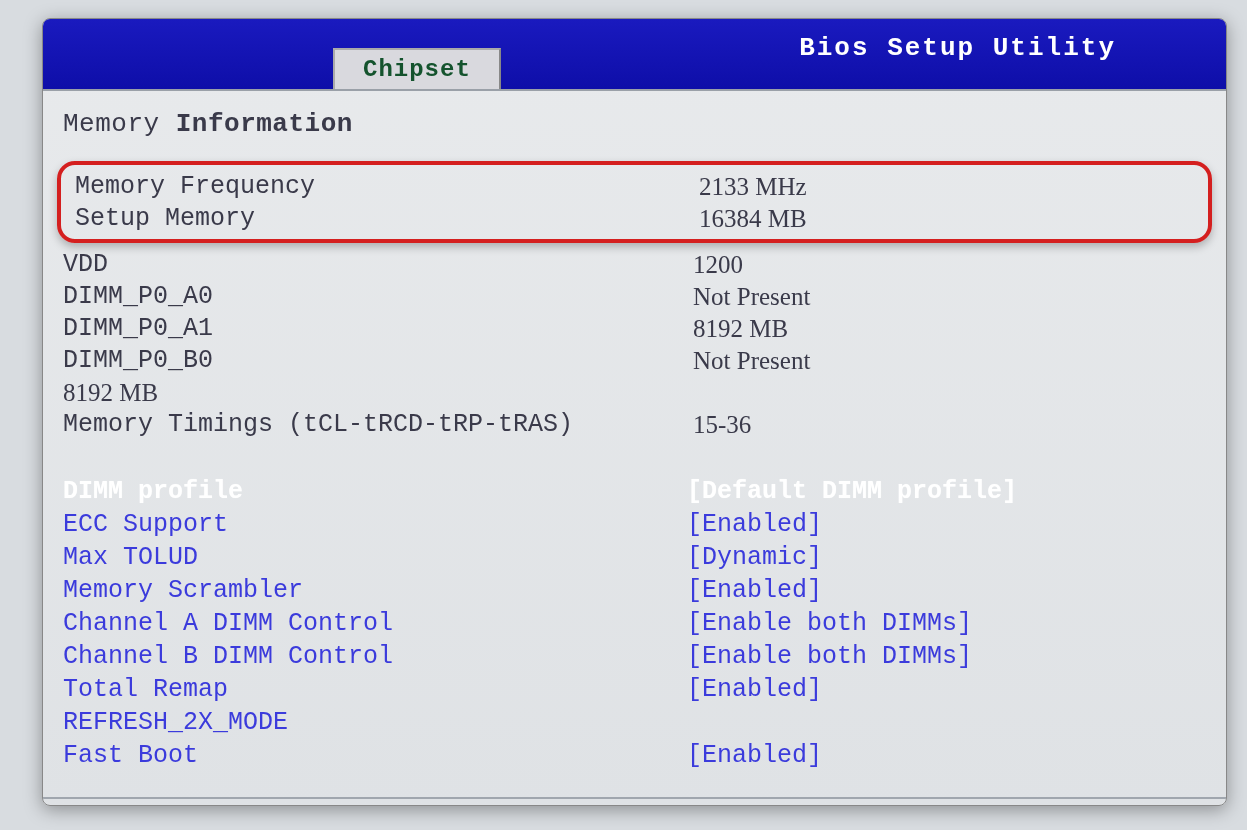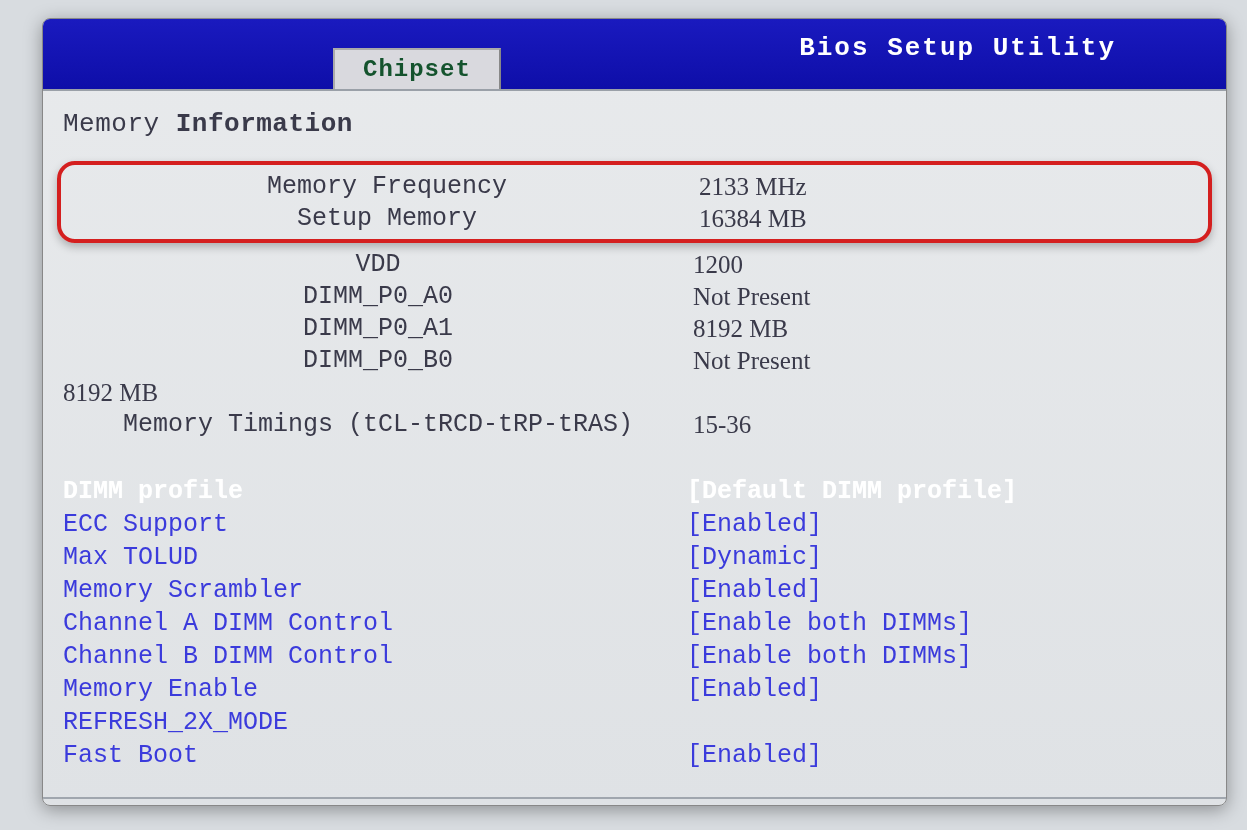--- a/index.html
+++ b/index.html
@@ -85,21 +85,20 @@
     .row {
       display: flex;
       font-size: 25px;
       line-height: 32px;
       white-space: pre;
     }
     .row .label {
       color: #3a3a4a;
       width: 630px;
       padding-left: 6px;
-      text-align: center;
     }
     .row .value {
       color: #3a3a4a;
       flex: 1;
       font-family: Liberation Serif, serif;
     }
     .info-block {
       padding-left: 6px;
       margin-top: 2px;
     }
@@ -213,21 +212,21 @@
     </div>
     <div class="setting-row">
       <span class="s-label blue-text">Channel A DIMM Control</span>
       <span class="s-value blue-text">[Enable both DIMMs]</span>
     </div>
     <div class="setting-row">
       <span class="s-label blue-text">Channel B DIMM Control</span>
       <span class="s-value blue-text">[Enable both DIMMs]</span>
     </div>
     <div class="setting-row">
-      <span class="s-label blue-text">Memory Enable</span>
+      <span class="s-label blue-text">Total Remap</span>
       <span class="s-value blue-text">[Enabled]</span>
     </div>
     <div class="setting-row">
       <span class="s-label blue-text">REFRESH_2X_MODE</span>
     </div>
     <div class="setting-row">
       <span class="s-label blue-text">Fast Boot</span>
       <span class="s-value blue-text">[Enabled]</span>
     </div>
 

